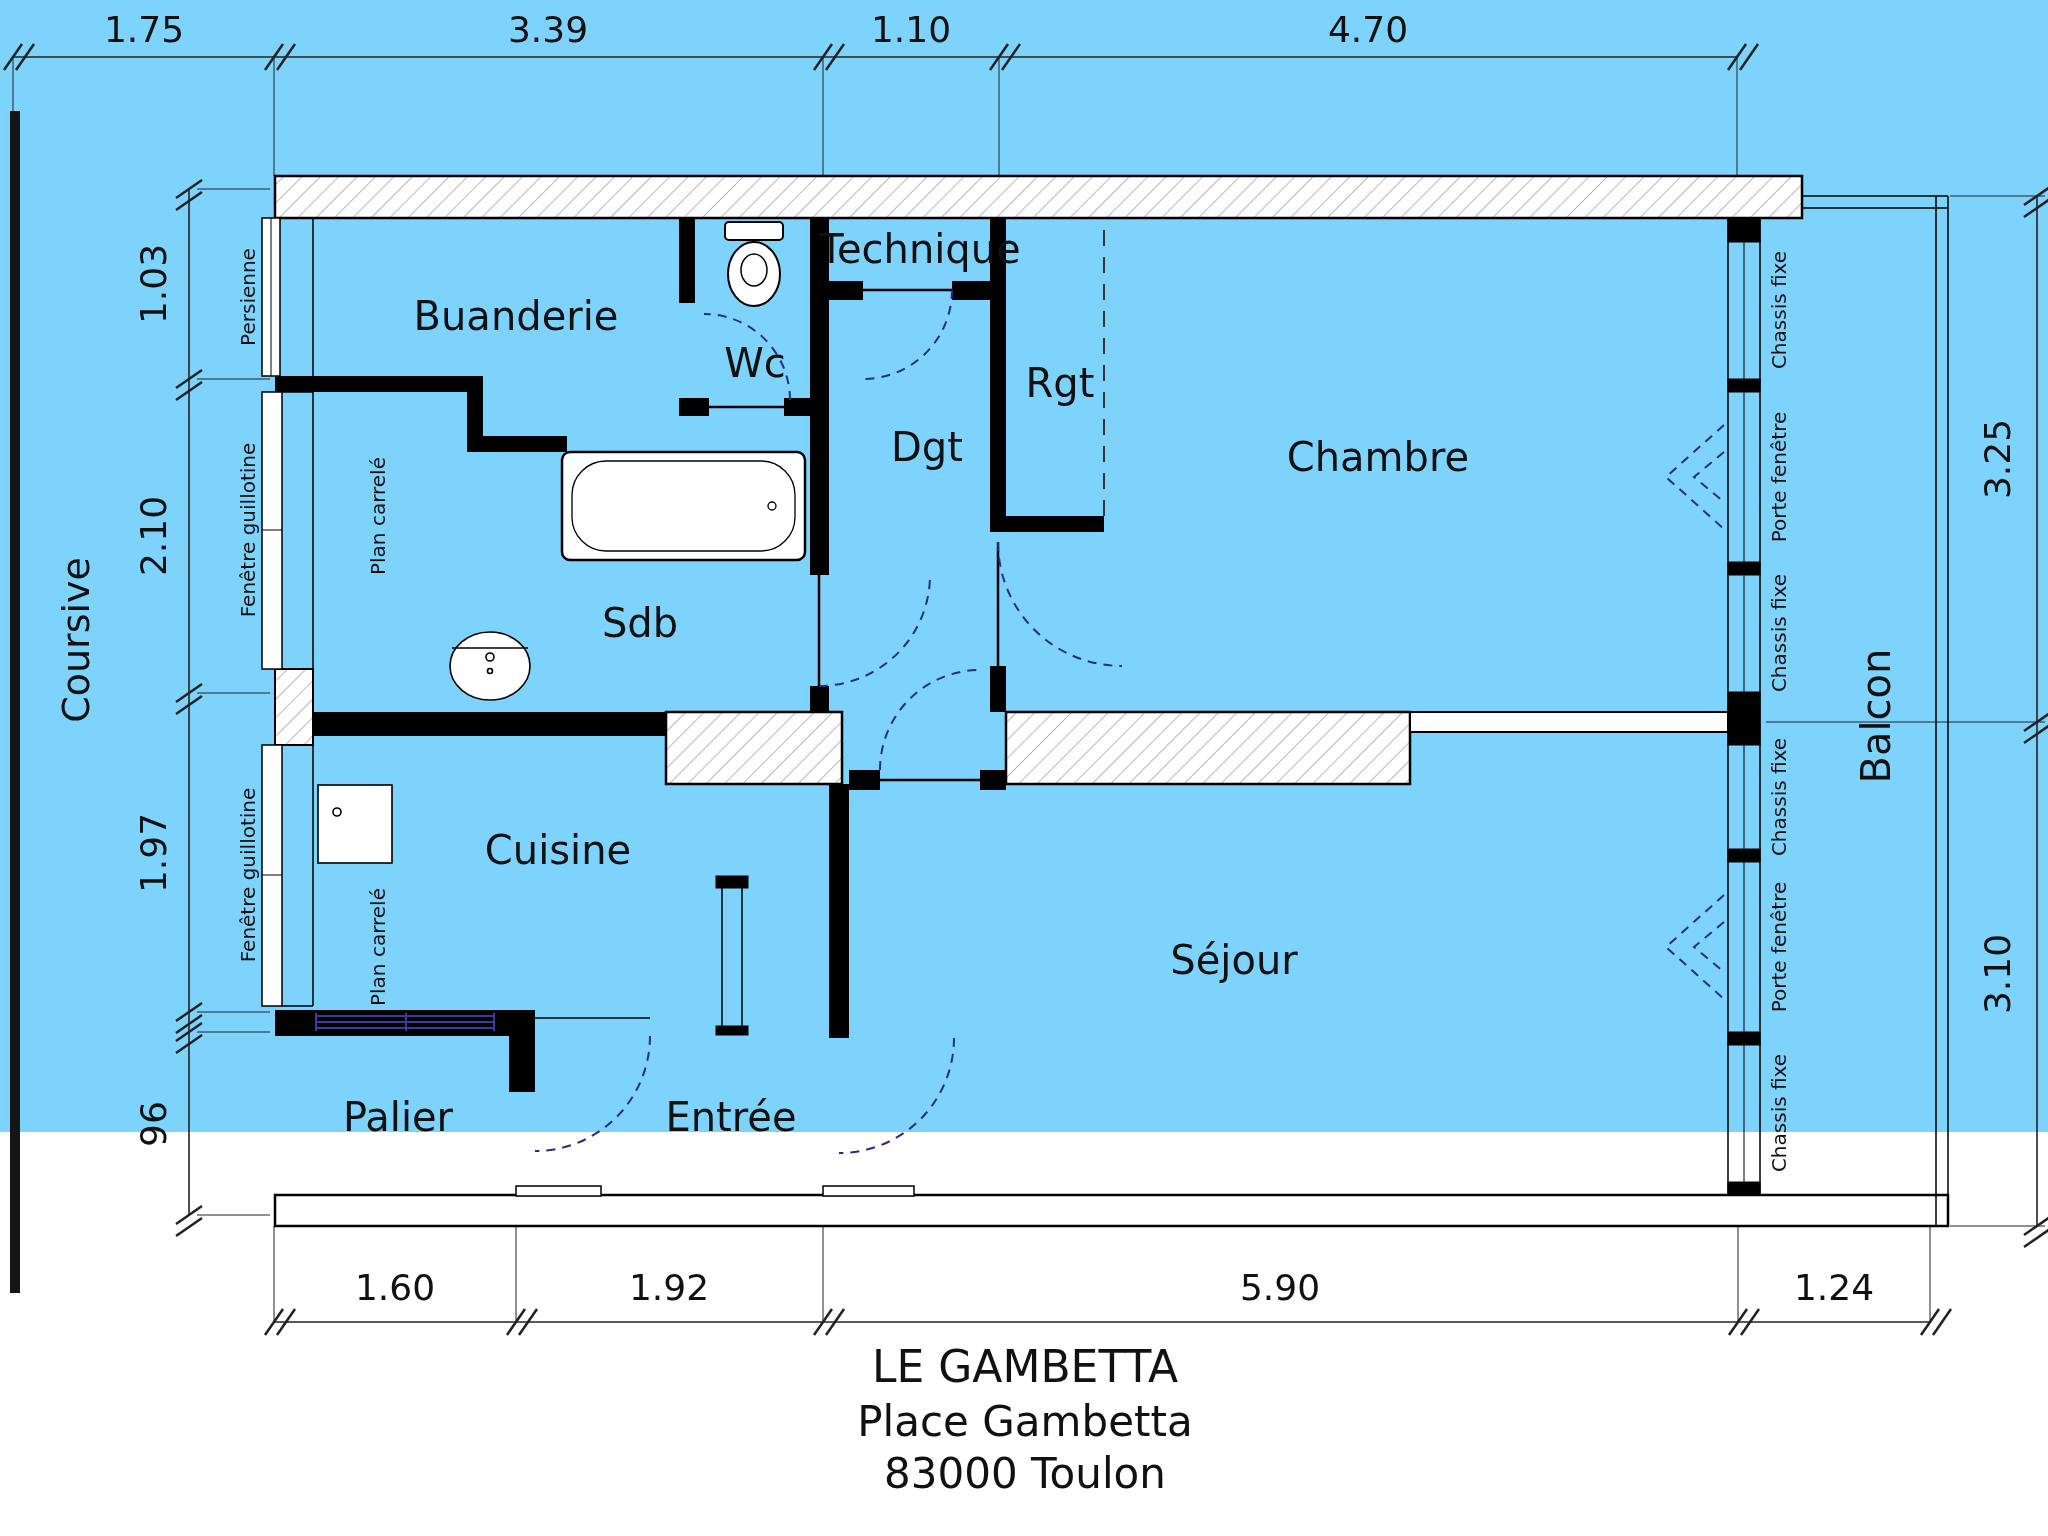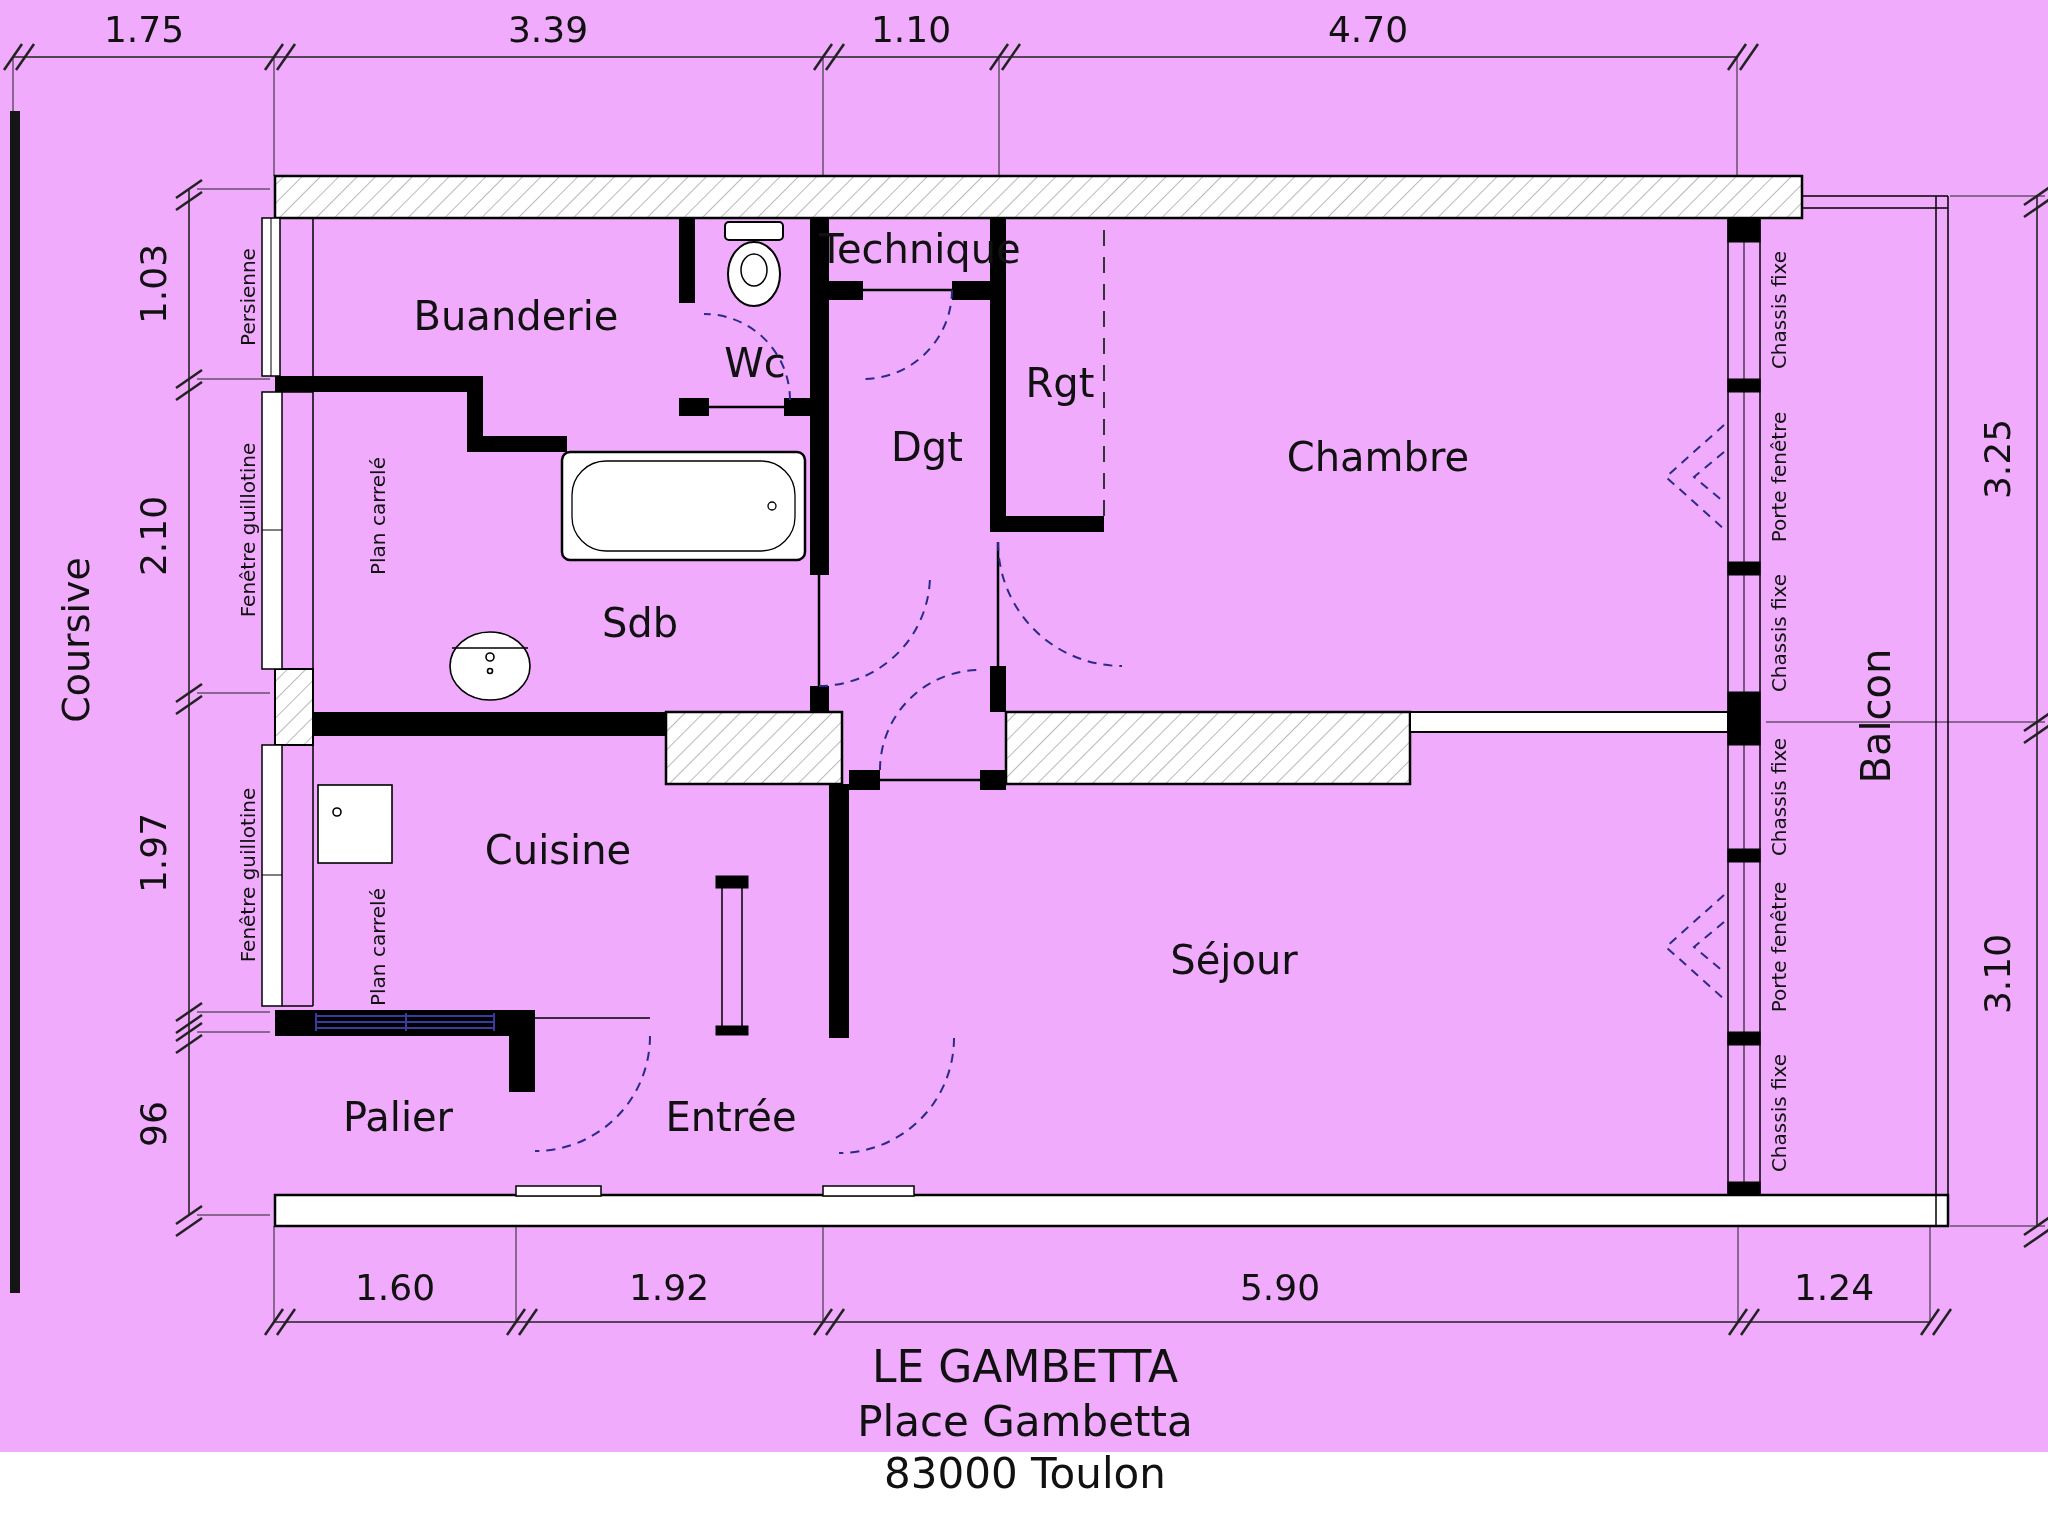--- a/index.html
+++ b/index.html
@@ -8,22 +8,22 @@
     padding: 0;
     background: #ffffff;
     width: 2048px;
     height: 1536px;
     overflow: hidden;
     font-family: "DejaVu Sans", sans-serif;
   }
   #stage {
     position: relative;
     width: 2048px;
-    height: 1452px;
-    background: #f0abfc;
+    height: 1132px;
+    background: #7dd3fc;
   }
   svg { display: block; }
   text {
     font-family: "DejaVu Sans", sans-serif;
     fill: #111111;
   }
   .room-label   { font-size: 40px; }
   .small-label  { font-size: 20px; }
   .dim-label    { font-size: 36px; }
   .title-line   { font-size: 42px; }

